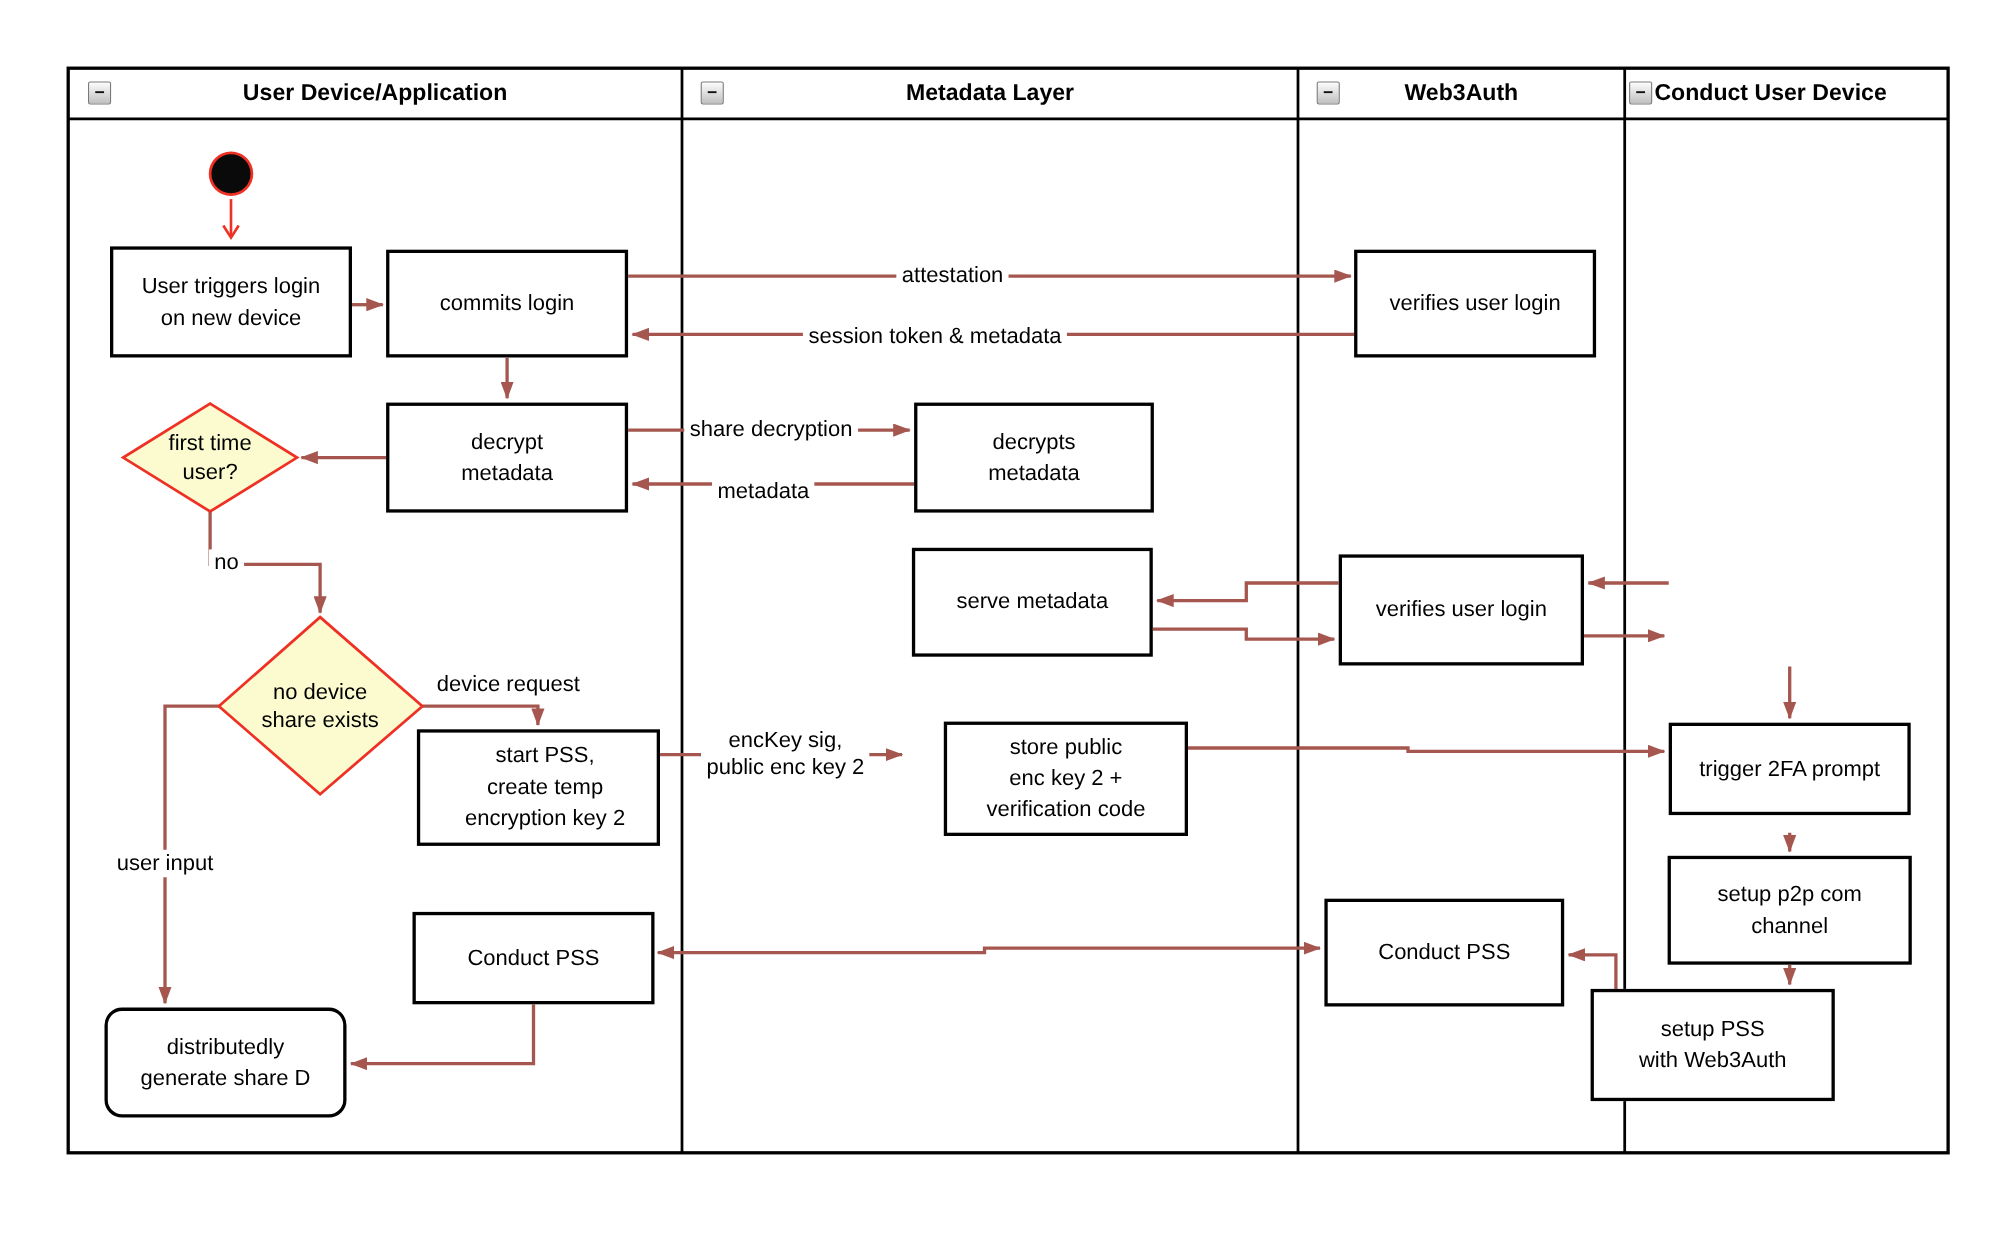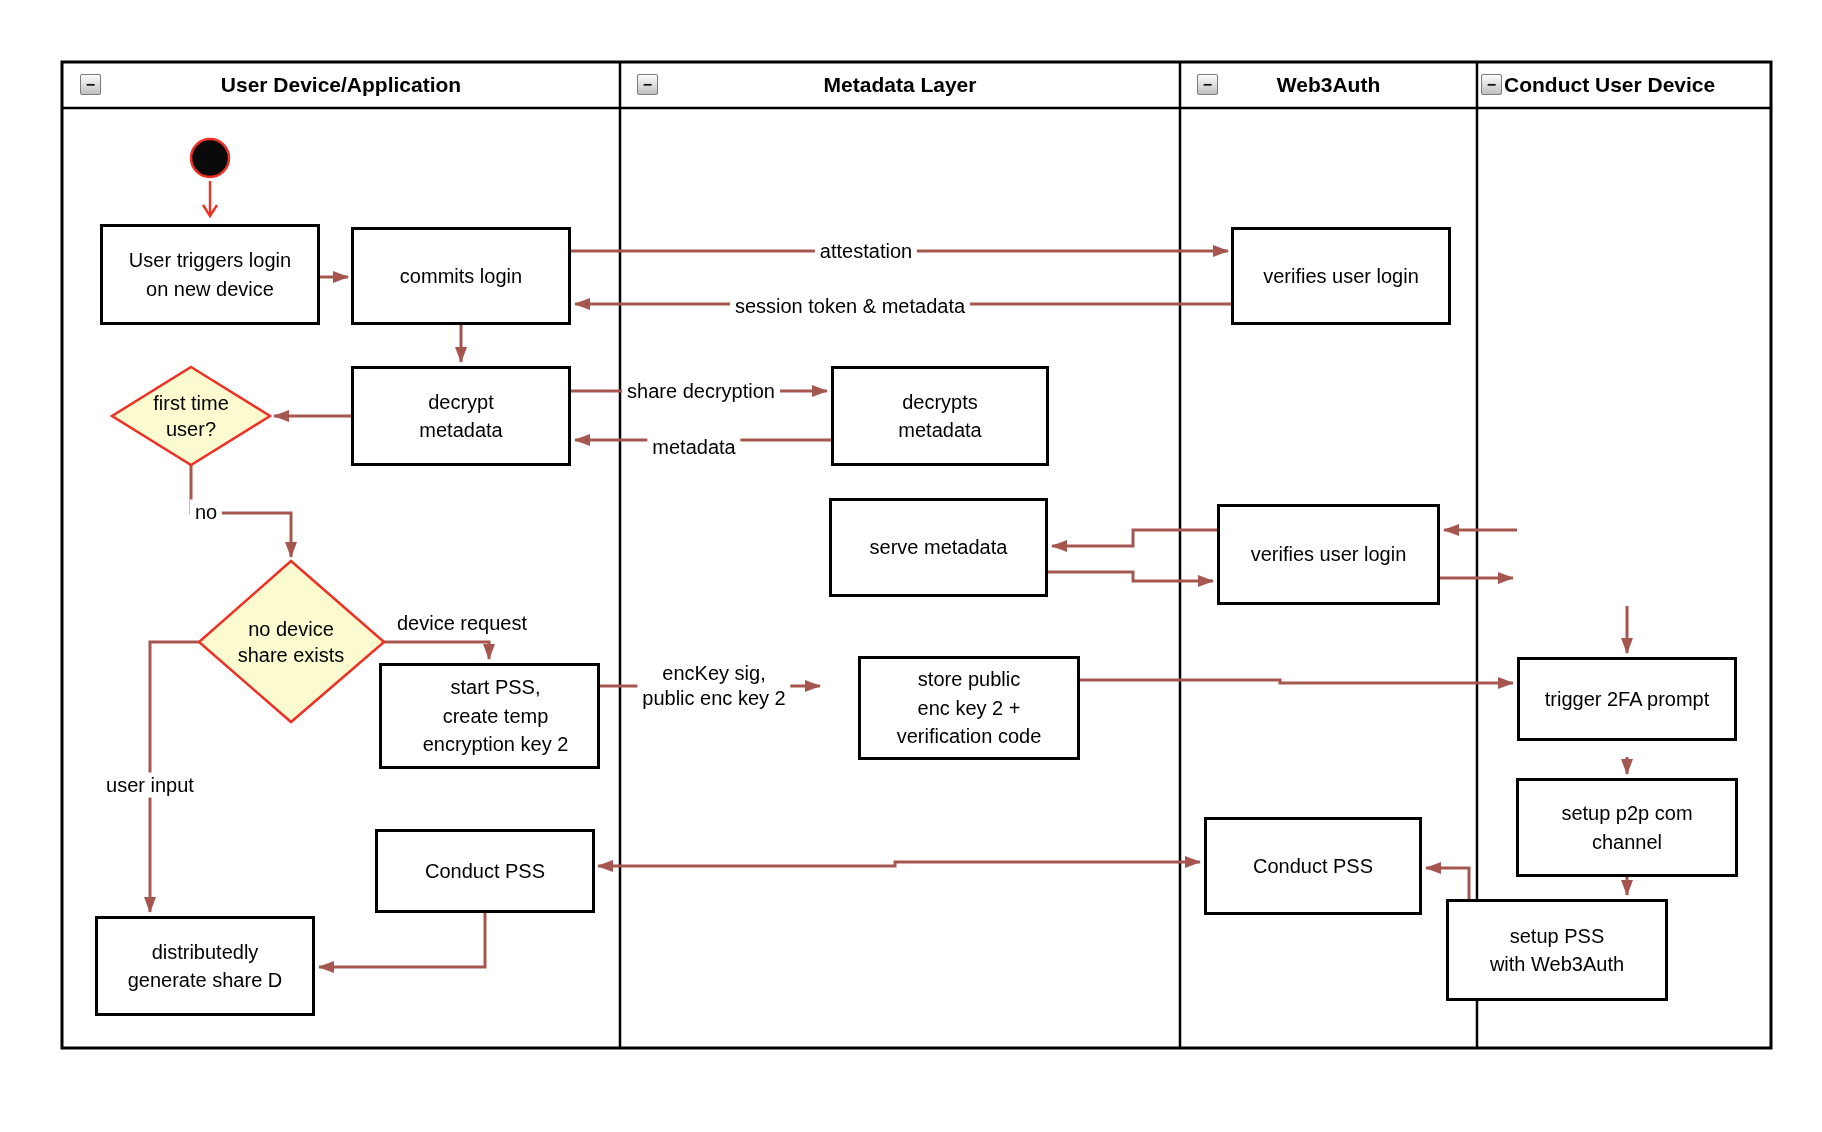--- a/index.html
+++ b/index.html
@@ -120,21 +120,21 @@
   <div class="node" style="left:824px;top:656px;width:222px;height:104px;margin-left:34px;">store public
 enc key 2 +
 verification code</div>
   <div class="node" style="left:1517px;top:657px;width:220px;height:84px;">trigger 2FA prompt</div>
   <div class="node" style="left:1516px;top:778px;width:222px;height:99px;">setup p2p com
 channel</div>
   <div class="node" style="left:1446px;top:899px;width:222px;height:102px;">setup PSS
 with Web3Auth</div>
   <div class="node" style="left:375px;top:829px;width:220px;height:84px;">Conduct PSS</div>
   <div class="node" style="left:1204px;top:817px;width:218px;height:98px;">Conduct PSS</div>
-  <div class="node" style="left:95px;top:916px;width:220px;height:100px;">distributedly
+  <div class="node" style="left:95px;top:916px;width:220px;height:100px;border-radius:16px;">distributedly
 generate share D</div>
 
   <div class="dtext" style="left:191px;top:416px;">first time
 user?</div>
   <div class="dtext" style="left:291px;top:642px;">no device
 share exists</div>
 
   <div class="elabel" style="left:866px;top:251px;">attestation</div>
   <div class="elabel" style="left:850px;top:306px;">session token &amp; metadata</div>
   <div class="elabel" style="left:701px;top:391px;">share decryption</div>

